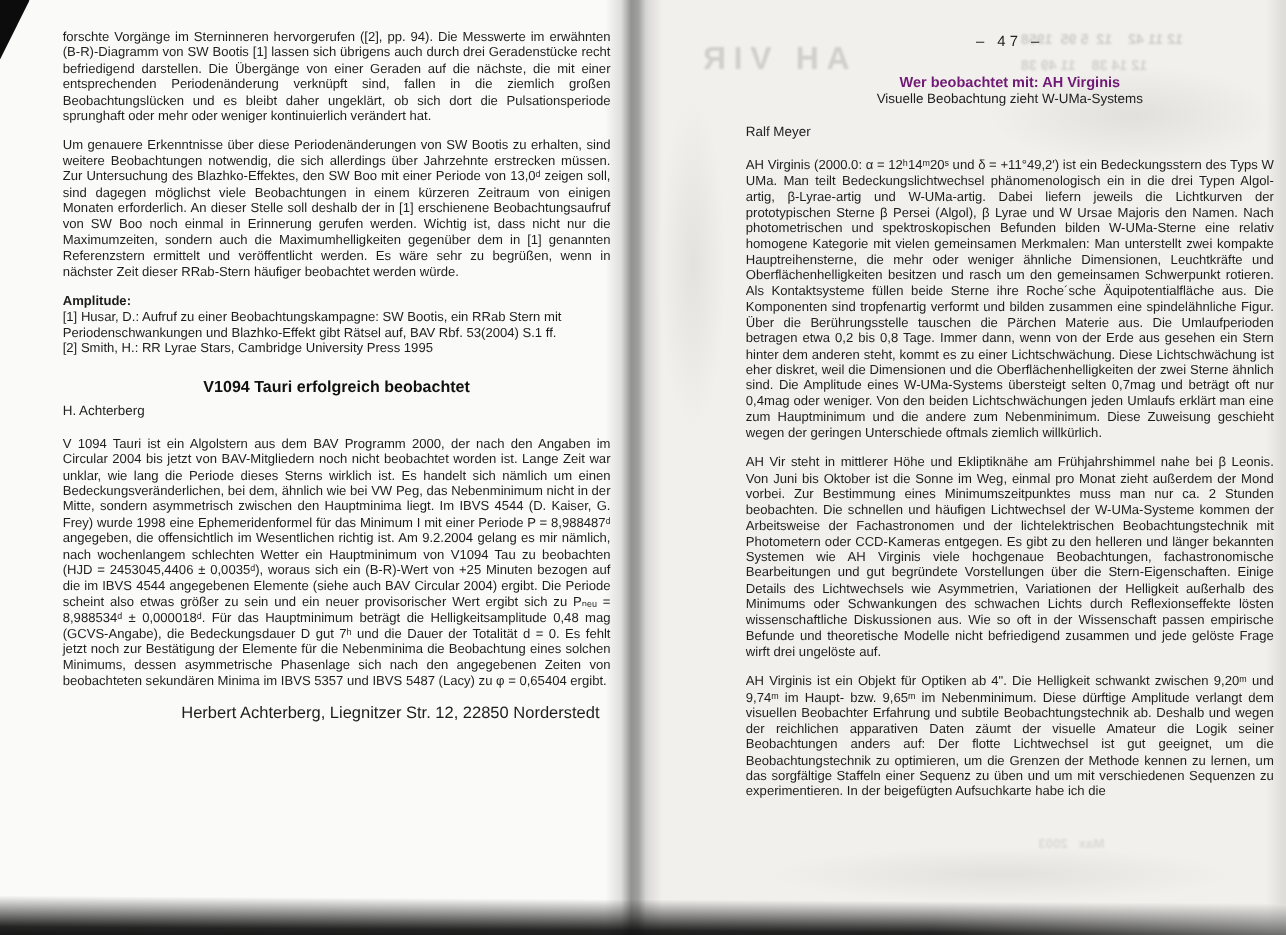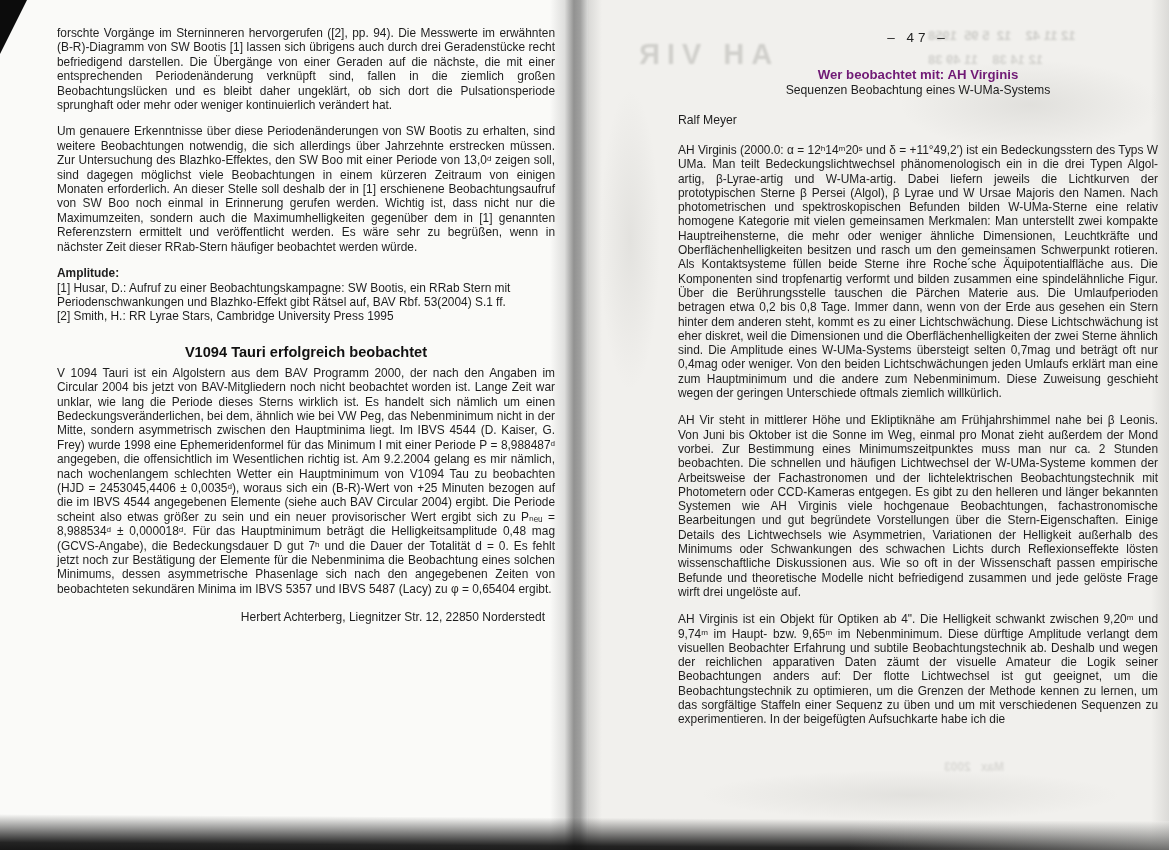--- a/index.html
+++ b/index.html
@@ -64,21 +64,21 @@
   .lit-block { margin:0 0 20px 0; }
   h2.art-title {
     font-size:14.6px; font-weight:bold; text-align:center;
     margin:4px 0 6px 0; color:#111;
   }
   .art-author { font-size:12.2px; text-align:left; margin:0 0 16px 0; }
   .rt-title {
     font-size:13.2px; font-weight:bold; text-align:center; margin:0; color:#701a75;
   }
   .rt-subtitle { font-size:12.2px; text-align:center; margin:1px 0 16px 0; }
-  .signature { font-size:12.0px; text-align:right; padding-right:10px; margin-top:14px; }
+  .signature { font-size:15px; text-align:right; padding-right:10px; margin-top:14px; }
   
   .bleed {
     position:absolute; transform:scaleX(-1); color:#84847e;
     filter:blur(1.1px); white-space:pre; font-weight:bold;
   }
   .bleed-big { left:632px; top:38px; font-size:29px; letter-spacing:7px; opacity:0.30; }
   .bleed-n1  { left:928px; top:28px; font-size:13px; opacity:0.34; }
   .bleed-n2  { left:928px; top:52px; font-size:13px; opacity:0.30; }
   .bleed-n3  { left:944px; top:760px; font-size:12px; opacity:0.22; }
   .blob { position:absolute; border-radius:50%; pointer-events:none; }
@@ -110,31 +110,32 @@
     <p class="body">forschte Vorgänge im Sterninneren hervorgerufen ([2], pp. 94). Die Messwerte im erwähnten (B-R)-Diagramm von SW Bootis [1] lassen sich übrigens auch durch drei Geradenstücke recht befriedigend darstellen. Die Übergänge von einer Geraden auf die nächste, die mit einer entsprechenden Periodenänderung verknüpft sind, fallen in die ziemlich großen Beobachtungslücken und es bleibt daher ungeklärt, ob sich dort die Pulsationsperiode sprunghaft oder mehr oder weniger kontinuierlich verändert hat.</p>
     <p class="body">Um genauere Erkenntnisse über diese Periodenänderungen von SW Bootis zu erhalten, sind weitere Beobachtungen notwendig, die sich allerdings über Jahrzehnte erstrecken müssen. Zur Untersuchung des Blazhko-Effektes, den SW Boo mit einer Periode von 13,0ᵈ zeigen soll, sind dagegen möglichst viele Beobachtungen in einem kürzeren Zeitraum von einigen Monaten erforderlich. An dieser Stelle soll deshalb der in [1] erschienene Beobachtungsaufruf von SW Boo noch einmal in Erinnerung gerufen werden. Wichtig ist, dass nicht nur die Maximumzeiten, sondern auch die Maximumhelligkeiten gegenüber dem in [1] genannten Referenzstern ermittelt und veröffentlicht werden. Es wäre sehr zu begrüßen, wenn in nächster Zeit dieser RRab-Stern häufiger beobachtet werden würde.</p>
 
     <div class="lit-block">
       <p class="lit-head">Amplitude:</p>
       <p class="lit">[1] Husar, D.: Aufruf zu einer Beobachtungskampagne: SW Bootis, ein RRab Stern mit Periodenschwankungen und Blazhko-Effekt gibt Rätsel auf, BAV Rbf. 53(2004) S.1 ff.</p>
       <p class="lit">[2] Smith, H.: RR Lyrae Stars, Cambridge University Press 1995</p>
     </div>
 
     <h2 class="art-title">V1094 Tauri erfolgreich beobachtet</h2>
+    <div class="art-author">H. Achterberg</div>
 
     <p class="body">V 1094 Tauri ist ein Algolstern aus dem BAV Programm 2000, der nach den Angaben im Circular 2004 bis jetzt von BAV-Mitgliedern noch nicht beobachtet worden ist. Lange Zeit war unklar, wie lang die Periode dieses Sterns wirklich ist. Es handelt sich nämlich um einen Bedeckungsveränderlichen, bei dem, ähnlich wie bei VW Peg, das Nebenminimum nicht in der Mitte, sondern asymmetrisch zwischen den Hauptminima liegt. Im IBVS 4544 (D. Kaiser, G. Frey) wurde 1998 eine Ephemeridenformel für das Minimum I mit einer Periode P = 8,988487ᵈ angegeben, die offensichtlich im Wesentlichen richtig ist. Am 9.2.2004 gelang es mir nämlich, nach wochenlangem schlechten Wetter ein Hauptminimum von V1094 Tau zu beobachten (HJD = 2453045,4406 ± 0,0035ᵈ), woraus sich ein (B-R)-Wert von +25 Minuten bezogen auf die im IBVS 4544 angegebenen Elemente (siehe auch BAV Circular 2004) ergibt. Die Periode scheint also etwas größer zu sein und ein neuer provisorischer Wert ergibt sich zu Pₙₑᵤ = 8,988534ᵈ ± 0,000018ᵈ. Für das Hauptminimum beträgt die Helligkeitsamplitude 0,48 mag (GCVS-Angabe), die Bedeckungsdauer D gut 7ʰ und die Dauer der Totalität d = 0. Es fehlt jetzt noch zur Bestätigung der Elemente für die Nebenminima die Beobachtung eines solchen Minimums, dessen asymmetrische Phasenlage sich nach den angegebenen Zeiten von beobachteten sekundären Minima im IBVS 5357 und IBVS 5487 (Lacy) zu φ = 0,65404 ergibt.</p>
 
     <div class="signature">Herbert Achterberg, Liegnitzer Str. 12, 22850 Norderstedt</div>
   </div>
 
   <div class="page-col page-right">
     <div class="pagenum">–  47  –</div>
 
     <div class="rt-title">Wer beobachtet mit: AH Virginis</div>
-    <div class="rt-subtitle">Sequenzen Beobachtung eines W-UMa-Systems</div>
+    <div class="rt-subtitle">Visuelle Beobachtung zieht W-UMa-Systems</div>
     <div class="art-author">Ralf Meyer</div>
 
     <p class="body">AH Virginis (2000.0: α = 12ʰ14ᵐ20ˢ und δ = +11°49,2′) ist ein Bedeckungsstern des Typs W UMa. Man teilt Bedeckungslichtwechsel phänomenologisch ein in die drei Typen Algol-artig, β-Lyrae-artig und W-UMa-artig. Dabei liefern jeweils die Lichtkurven der prototypischen Sterne β Persei (Algol), β Lyrae und W Ursae Majoris den Namen. Nach photometrischen und spektroskopischen Befunden bilden W-UMa-Sterne eine relativ homogene Kategorie mit vielen gemeinsamen Merkmalen: Man unterstellt zwei kompakte Hauptreihensterne, die mehr oder weniger ähnliche Dimensionen, Leuchtkräfte und Oberflächenhelligkeiten besitzen und rasch um den gemeinsamen Schwerpunkt rotieren. Als Kontaktsysteme füllen beide Sterne ihre Roche´sche Äquipotentialfläche aus. Die Komponenten sind tropfenartig verformt und bilden zusammen eine spindelähnliche Figur. Über die Berührungsstelle tauschen die Pärchen Materie aus. Die Umlaufperioden betragen etwa 0,2 bis 0,8 Tage. Immer dann, wenn von der Erde aus gesehen ein Stern hinter dem anderen steht, kommt es zu einer Lichtschwächung. Diese Lichtschwächung ist eher diskret, weil die Dimensionen und die Oberflächenhelligkeiten der zwei Sterne ähnlich sind. Die Amplitude eines W-UMa-Systems übersteigt selten 0,7mag und beträgt oft nur 0,4mag oder weniger. Von den beiden Lichtschwächungen jeden Umlaufs erklärt man eine zum Hauptminimum und die andere zum Nebenminimum. Diese Zuweisung geschieht wegen der geringen Unterschiede oftmals ziemlich willkürlich.</p>
     <p class="body">AH Vir steht in mittlerer Höhe und Ekliptiknähe am Frühjahrshimmel nahe bei β Leonis. Von Juni bis Oktober ist die Sonne im Weg, einmal pro Monat zieht außerdem der Mond vorbei. Zur Bestimmung eines Minimumszeitpunktes muss man nur ca. 2 Stunden beobachten. Die schnellen und häufigen Lichtwechsel der W-UMa-Systeme kommen der Arbeitsweise der Fachastronomen und der lichtelektrischen Beobachtungstechnik mit Photometern oder CCD-Kameras entgegen. Es gibt zu den helleren und länger bekannten Systemen wie AH Virginis viele hochgenaue Beobachtungen, fachastronomische Bearbeitungen und gut begründete Vorstellungen über die Stern-Eigenschaften. Einige Details des Lichtwechsels wie Asymmetrien, Variationen der Helligkeit außerhalb des Minimums oder Schwankungen des schwachen Lichts durch Reflexionseffekte lösten wissenschaftliche Diskussionen aus. Wie so oft in der Wissenschaft passen empirische Befunde und theoretische Modelle nicht befriedigend zusammen und jede gelöste Frage wirft drei ungelöste auf.</p>
     <p class="body">AH Virginis ist ein Objekt für Optiken ab 4". Die Helligkeit schwankt zwischen 9,20ᵐ und 9,74ᵐ  im Haupt- bzw. 9,65ᵐ im Nebenminimum. Diese dürftige Amplitude verlangt dem visuellen Beobachter Erfahrung und subtile Beobachtungstechnik ab. Deshalb und wegen der reichlichen apparativen Daten zäumt der visuelle Amateur die Logik seiner Beobachtungen anders auf: Der flotte Lichtwechsel ist gut geeignet, um die Beobachtungstechnik zu optimieren, um die Grenzen der Methode kennen zu lernen, um das sorgfältige Staffeln einer Sequenz zu üben und um mit verschiedenen Sequenzen zu experimentieren. In der beigefügten Aufsuchkarte habe ich die</p>
   </div>
 
   <div class="gutter"></div>
   <div class="corner-wedge"></div>
   <div class="bottom-shadow"></div>

